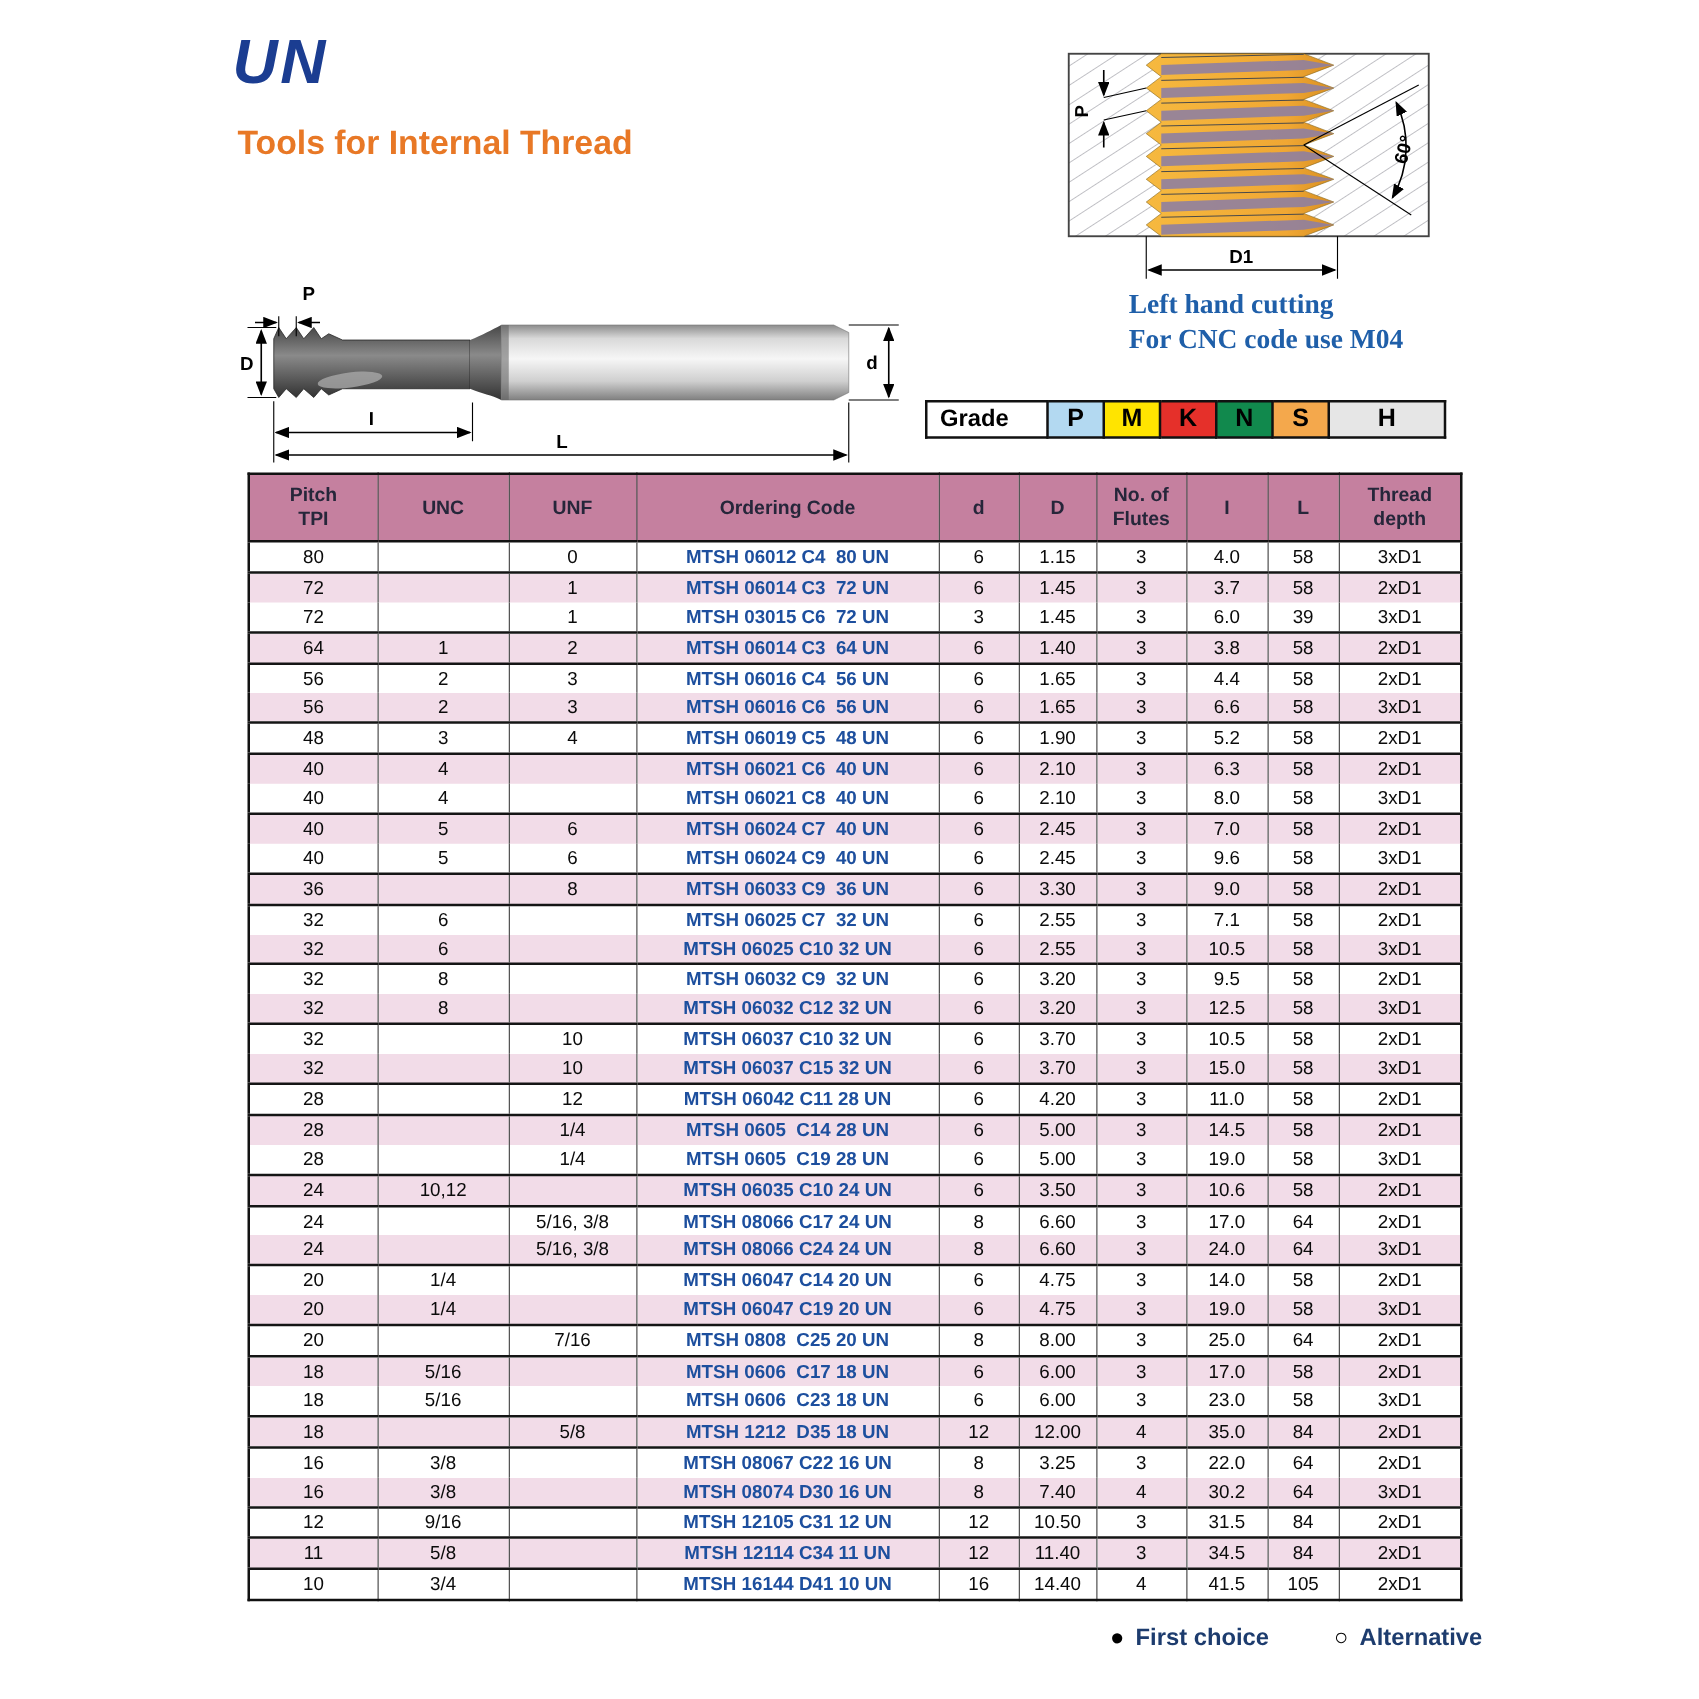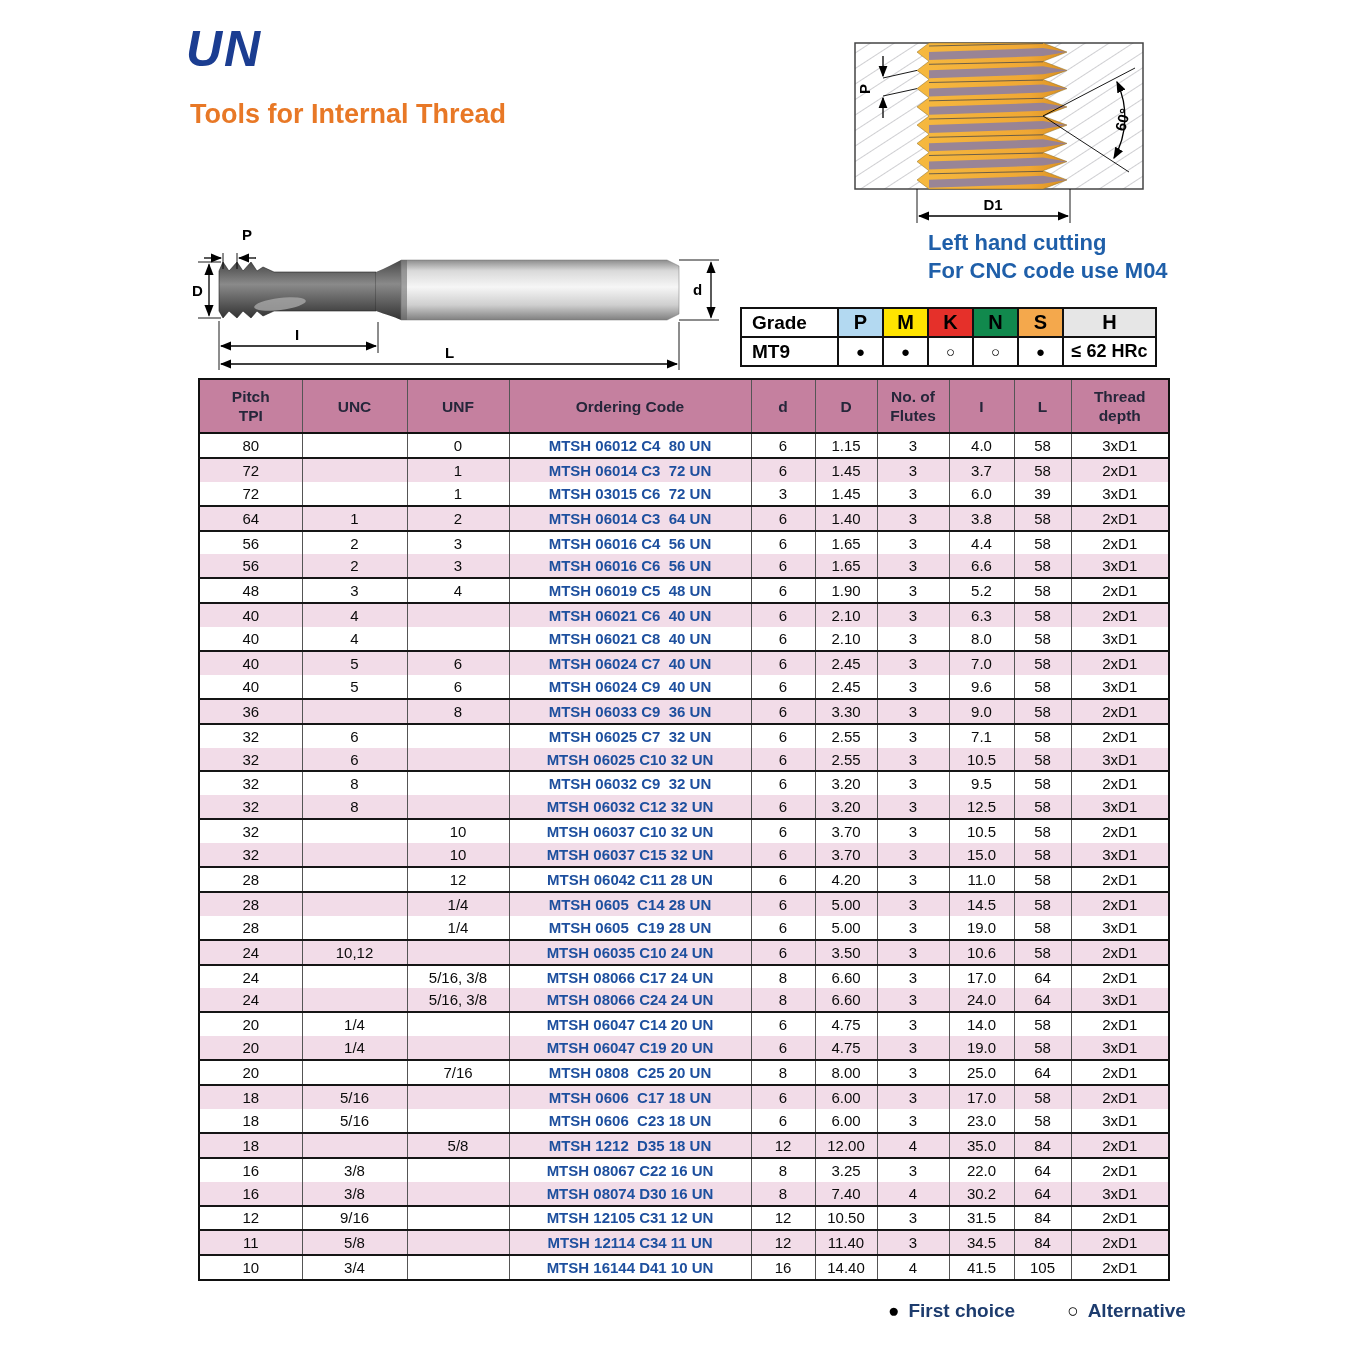--- a/index.html
+++ b/index.html
@@ -6,25 +6,25 @@
   .page{position:relative;width:1359px;height:1359px;background:#ffffff;
         font-family:"Liberation Sans",sans-serif;overflow:hidden;}
 
   
   .title{position:absolute;left:186px;top:20px;font-size:50px;font-style:italic;
          font-weight:bold;color:var(--title_blue);letter-spacing:2px;}
   .subtitle{position:absolute;left:190px;top:82px;font-size:27px;font-weight:bold;
             color:var(--subtitle_orange);margin-top:17px;}
 
   
-  .caption{position:absolute;left:928px;top:229px;font-size:22px;line-height:28px;
-           font-weight:600;color:var(--caption_blue);}
+  .caption{position:absolute;left:903px;top:229px;font-size:22px;line-height:28px;
+           font-weight:600;color:var(--caption_blue);font-family:Liberation Serif, serif;}
 
   
-  .grade{position:absolute;left:740px;top:307px;border-collapse:collapse;}
+  .grade{position:absolute;left:740px;top:320px;border-collapse:collapse;}
   .grade td{border:2px solid #111;text-align:center;font-size:19px;height:27px;
             padding:0;color:#000;}
   .grade td.name{text-align:left;padding-left:10px;font-weight:bold;}
   .grade td.letter{font-weight:bold;font-size:20px;}
   .grade .g1{background:var(--grade_p);} .grade .g2{background:var(--grade_m);}
   .grade .g3{background:var(--grade_k);} .grade .g4{background:var(--grade_n);}
   .grade .g5{background:var(--grade_s);} .grade .g6{background:var(--grade_h);}
   .grade td.mark{font-size:15px;}
   .grade td.hard{font-size:18px;font-weight:bold;}
 
@@ -191,29 +191,20 @@
     <tbody>
         <tr>
       <td class="name">Grade</td>
       <td class="letter g1">P</td>
       <td class="letter g2">M</td>
       <td class="letter g3">K</td>
       <td class="letter g4">N</td>
       <td class="letter g5">S</td>
       <td class="letter g6">H</td>
     </tr>
-    <tr>
-      <td class="name">MT9</td>
-      <td class="mark">●</td>
-      <td class="mark">●</td>
-      <td class="mark">○</td>
-      <td class="mark">○</td>
-      <td class="mark">●</td>
-      <td class="hard">≤ 62 HRc</td>
-    </tr>
   </tbody>
     </table>
 
   <table class="main">
     <colgroup>
       <col style="width:103px">
         <col style="width:105px">
         <col style="width:102px">
         <col style="width:242px">
       <col style="width:64px">

